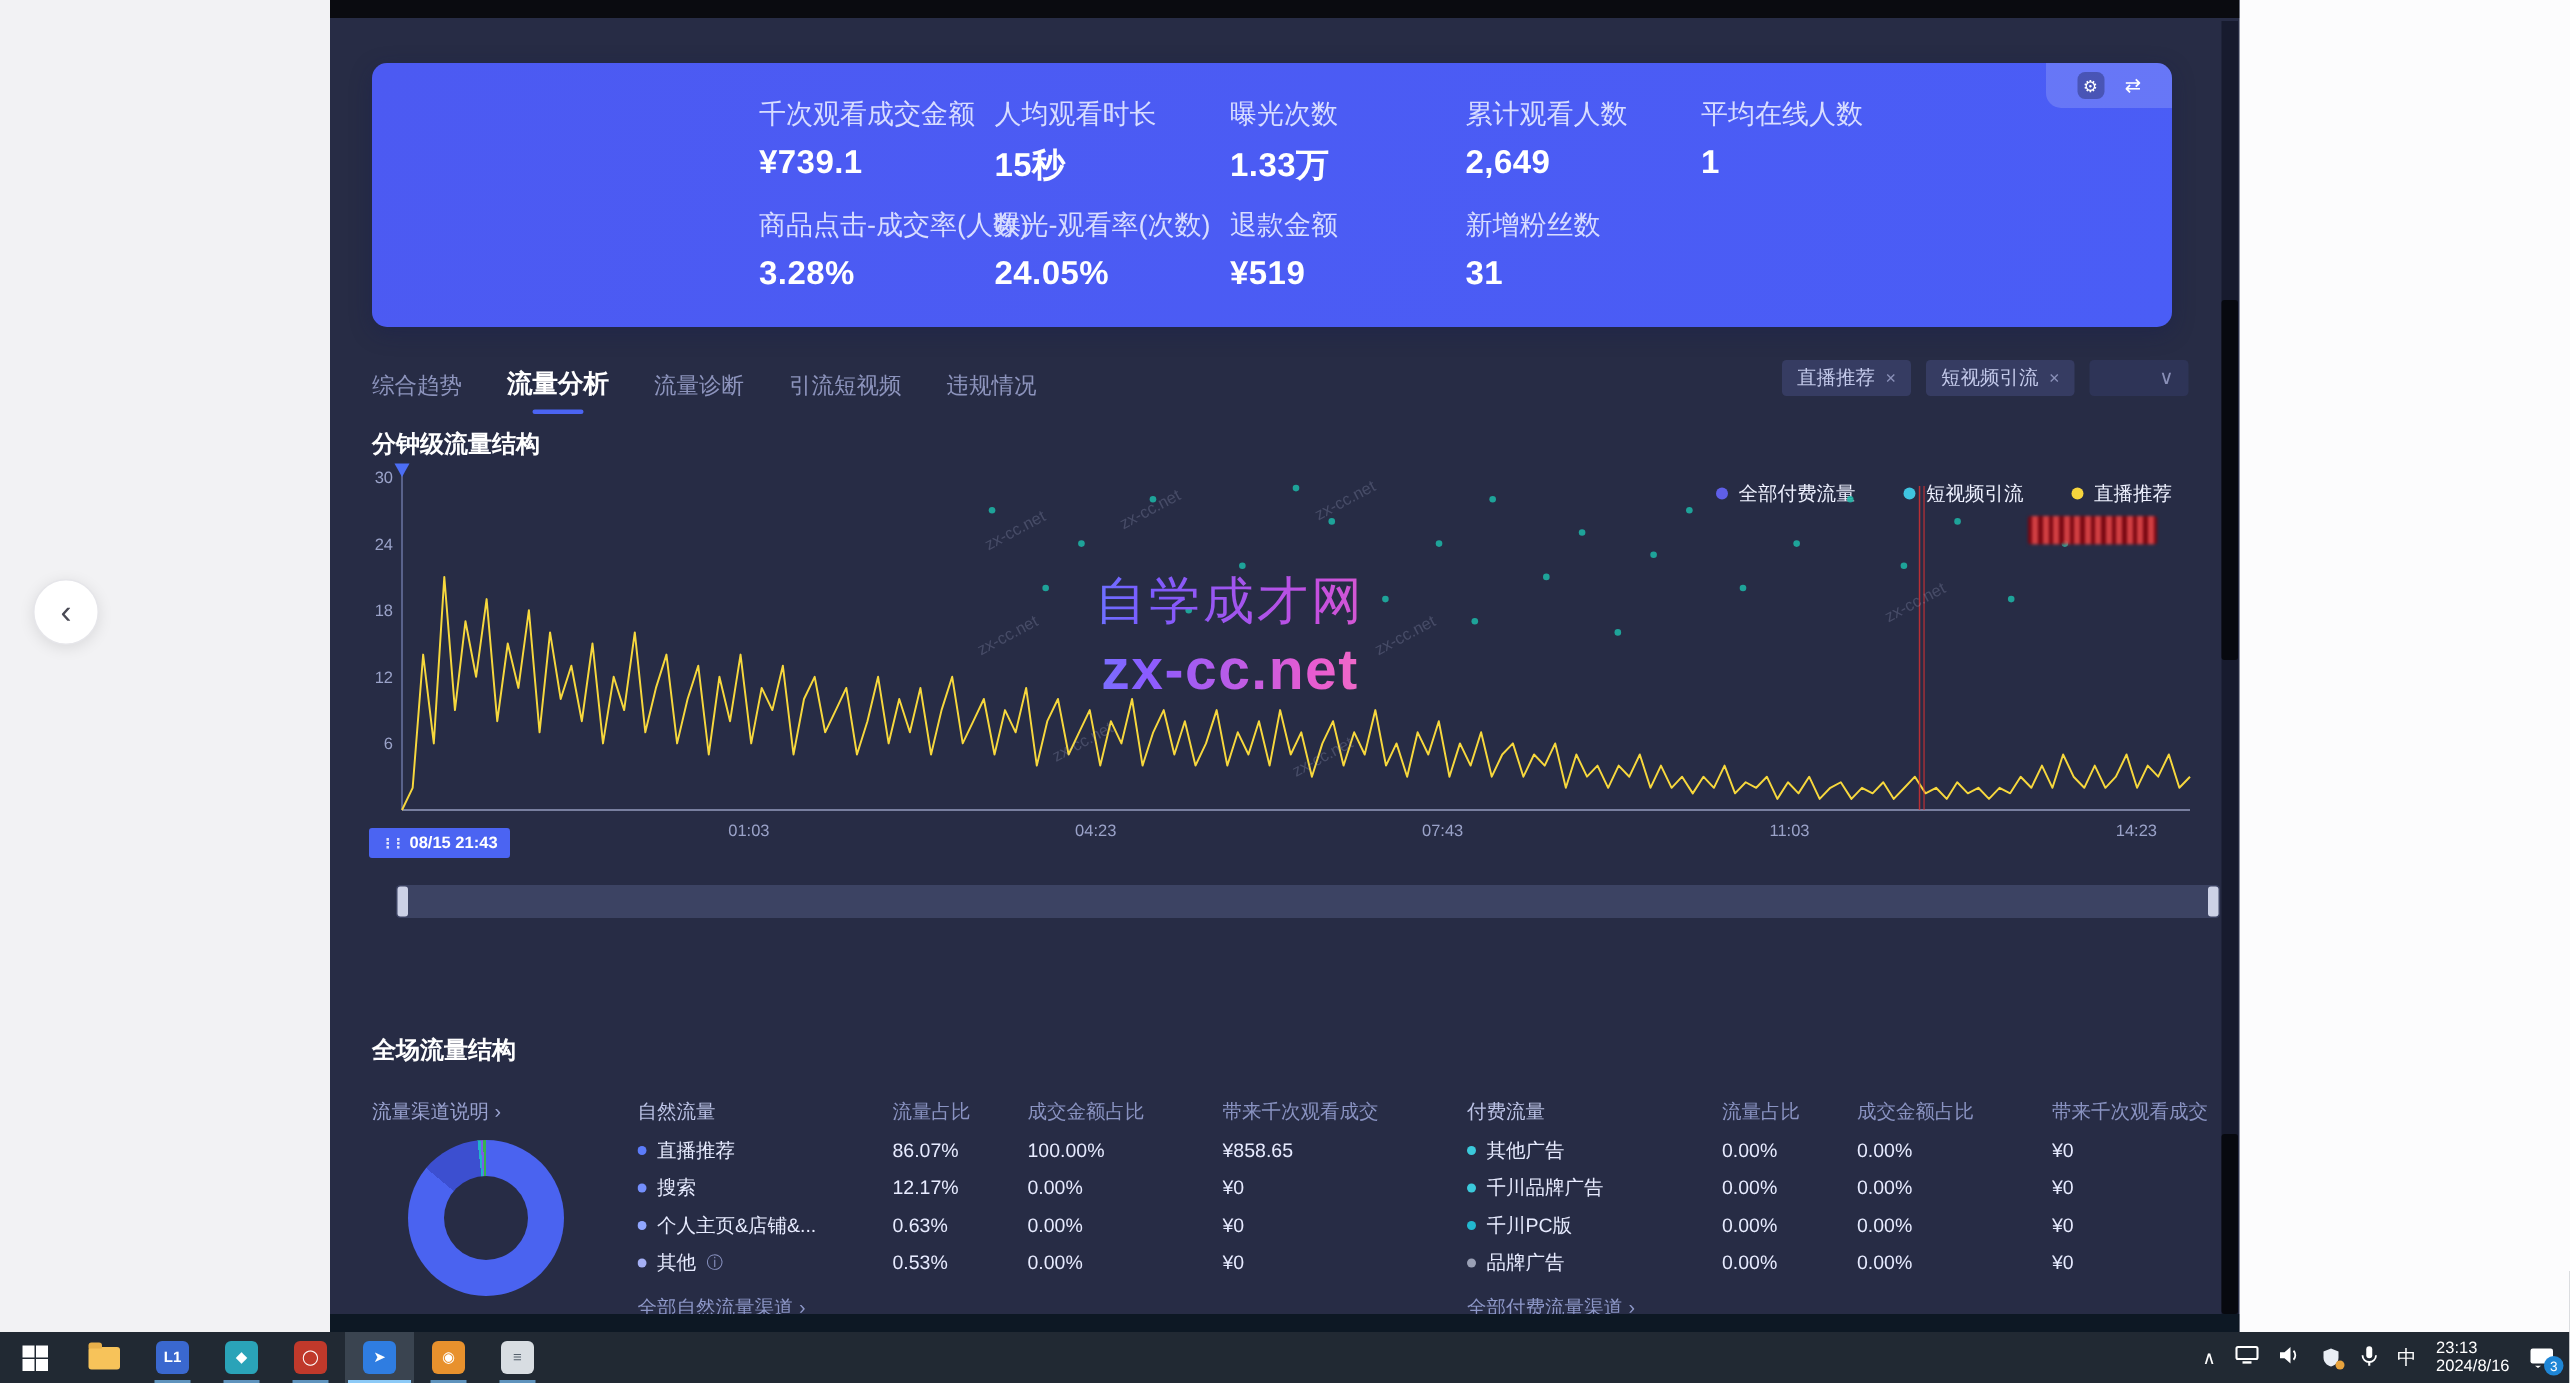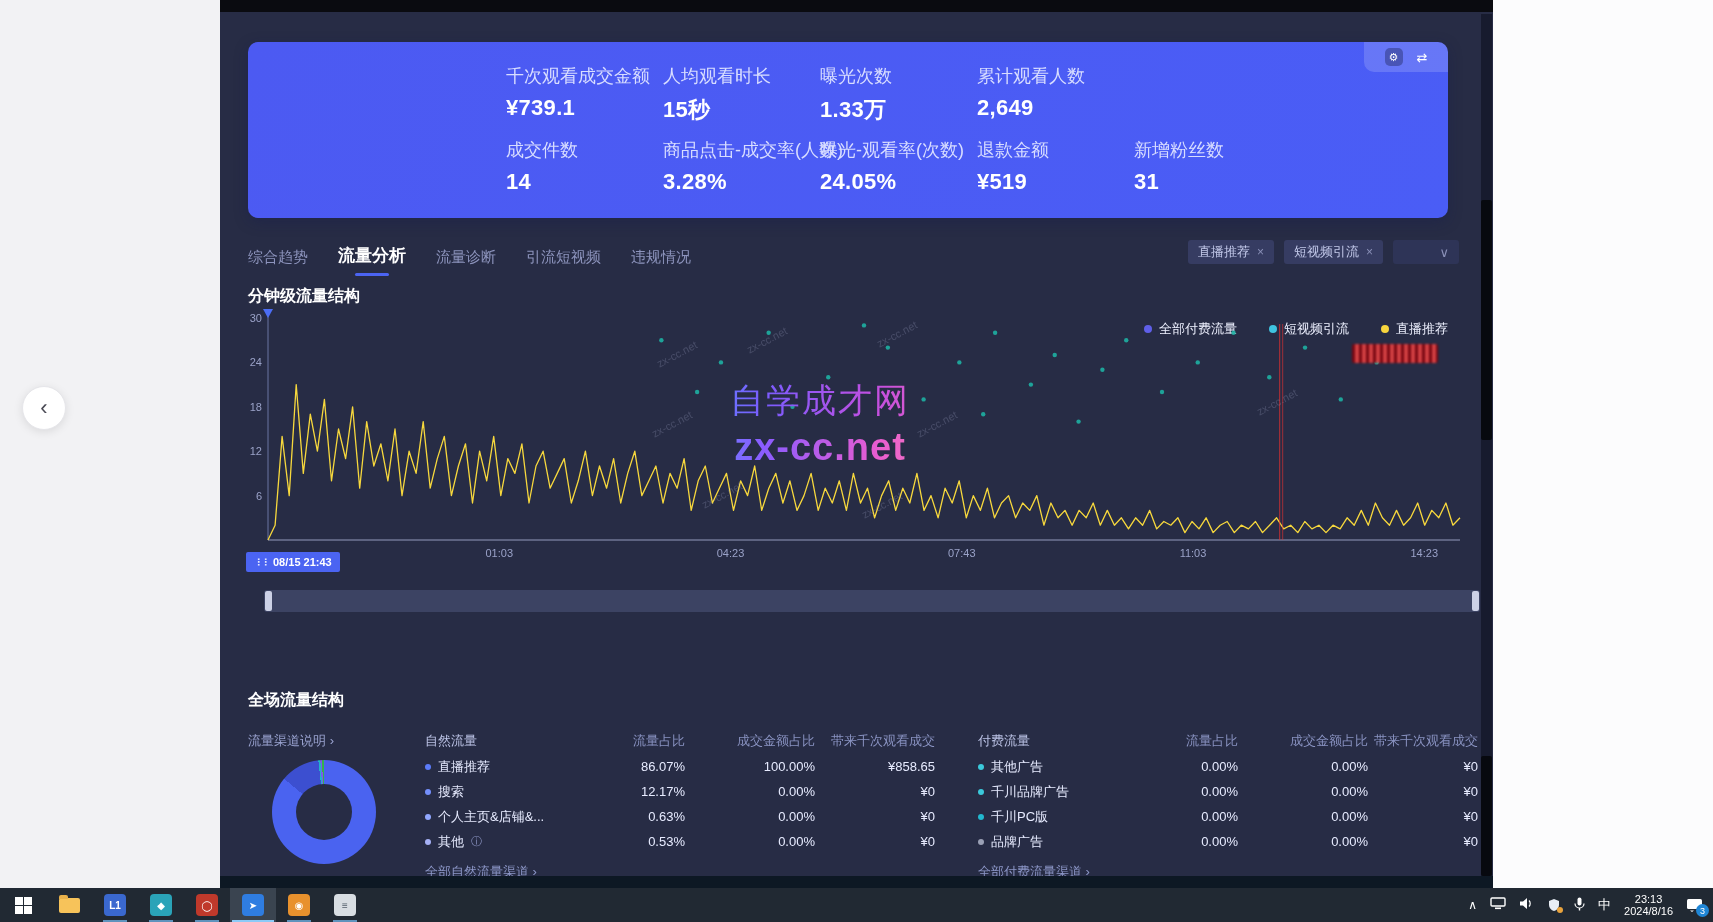--- a/index.html
+++ b/index.html
@@ -79,21 +79,21 @@
   
   .chan{position:absolute;left:28px;top:732px;font-size:13px;color:#9aa3d0;cursor:pointer;}
   .donut{position:absolute;left:52px;top:760px;width:104px;height:104px;border-radius:50%;}
   .donut .hole{position:absolute;inset:24px;border-radius:50%;background:#272c45;}
   .tbl{position:absolute;top:728px;}
   #tbl-natural{left:205px;width:510px;--cols:170px 90px 130px 120px;}
   #tbl-paid{left:758px;width:500px;--cols:170px 90px 130px 110px;}
   .tbl .hdr,.tbl .row{display:grid;grid-template-columns:var(--cols);align-items:center;}
   .tbl .hdr{font-size:13px;color:#8a93c2;height:26px;}
   .tbl .hdr span:first-child{color:#bcc3e6;}
-  .tbl .hdr span,.tbl .row span{text-align:right;white-space:nowrap;overflow:hidden;text-overflow:ellipsis;}
+  .tbl .hdr span,.tbl .row span{text-align:left;white-space:nowrap;overflow:hidden;text-overflow:ellipsis;}
   .tbl .hdr span:first-child,.tbl .row .lbl{text-align:left;}
   .tbl .row{height:25px;font-size:13px;color:#e7ebff;}
   .tbl .row .lbl{display:flex;align-items:center;gap:7px;}
   .tbl .row .dot{width:6px;height:6px;border-radius:50%;flex:0 0 auto;}
   .tbl .row .inf{color:#8a93c2;font-size:11px;}
   .tbl .more{margin-top:9px;font-size:13px;color:#8d97c8;cursor:pointer;}
 
   .scrollbar{position:absolute;left:1261px;top:14px;width:11px;height:862px;background:#171b2e;cursor:pointer;}
   .sb-thumb{position:absolute;left:0;width:11px;background:#07090f;border-radius:2px;}
   .bottom-band{position:absolute;left:0;top:876px;width:100%;height:12px;background:#0d1824;}
@@ -105,21 +105,21 @@
   .tb-btn .ul{position:absolute;bottom:0;left:11px;right:11px;height:2px;background:#5f93bd;}
   .tb-btn.active .ul{left:2px;right:2px;background:#8ccaf7;}
   .win{display:grid;grid-template-columns:8px 8px;grid-template-rows:8px 8px;gap:1px;}
   .win i{background:#fff;}
   .folder{width:21px;height:15px;background:#f7c35a;border-radius:2px;position:relative;}
   .folder::before{content:"";position:absolute;left:0;top:-3px;width:9px;height:4px;background:#e8b04a;border-radius:2px 2px 0 0;}
   .appic{width:22px;height:22px;border-radius:4px;display:flex;align-items:center;justify-content:center;color:#fff;font-size:10px;font-weight:bold;}
   .tray{margin-left:auto;display:flex;align-items:center;gap:13px;padding:0 10px;color:#fff;}
   .tray .glyph{font-size:12px;cursor:pointer;}
   .ime{font-size:13px;cursor:pointer;}
-  .clock{font-size:11px;line-height:12px;text-align:center;cursor:pointer;}
+  .clock{font-size:11px;line-height:12px;cursor:pointer;}
   .action{position:relative;cursor:pointer;display:flex;align-items:center;}
   .badge{position:absolute;right:-6px;bottom:-5px;width:13px;height:13px;border-radius:50%;background:#1f86d6;color:#fff;
     font-size:9px;display:flex;align-items:center;justify-content:center;}
 </style>
 </head>
 <body>
 
 <div id="stage">
 
   <div class="left-pane"></div>
@@ -142,26 +142,26 @@
             <div class="m-value">15秒</div>
           </div>
           <div class="metric">
             <div class="m-label">曝光次数</div>
             <div class="m-value">1.33万</div>
           </div>
           <div class="metric">
             <div class="m-label">累计观看人数</div>
             <div class="m-value">2,649</div>
           </div>
+          <div class="metric">
+            <div class="m-label">平均在线人数</div>
+            <div class="m-value">1</div>
+          </div>
         </div>
       <div class="metric-row" id="mrow2">
-          <div class="metric">
-            <div class="m-label">成交件数</div>
-            <div class="m-value">14</div>
-          </div>
           <div class="metric">
             <div class="m-label">商品点击-成交率(人数)</div>
             <div class="m-value">3.28%</div>
           </div>
           <div class="metric">
             <div class="m-label">曝光-观看率(次数)</div>
             <div class="m-value">24.05%</div>
           </div>
           <div class="metric">
             <div class="m-label">退款金额</div>

